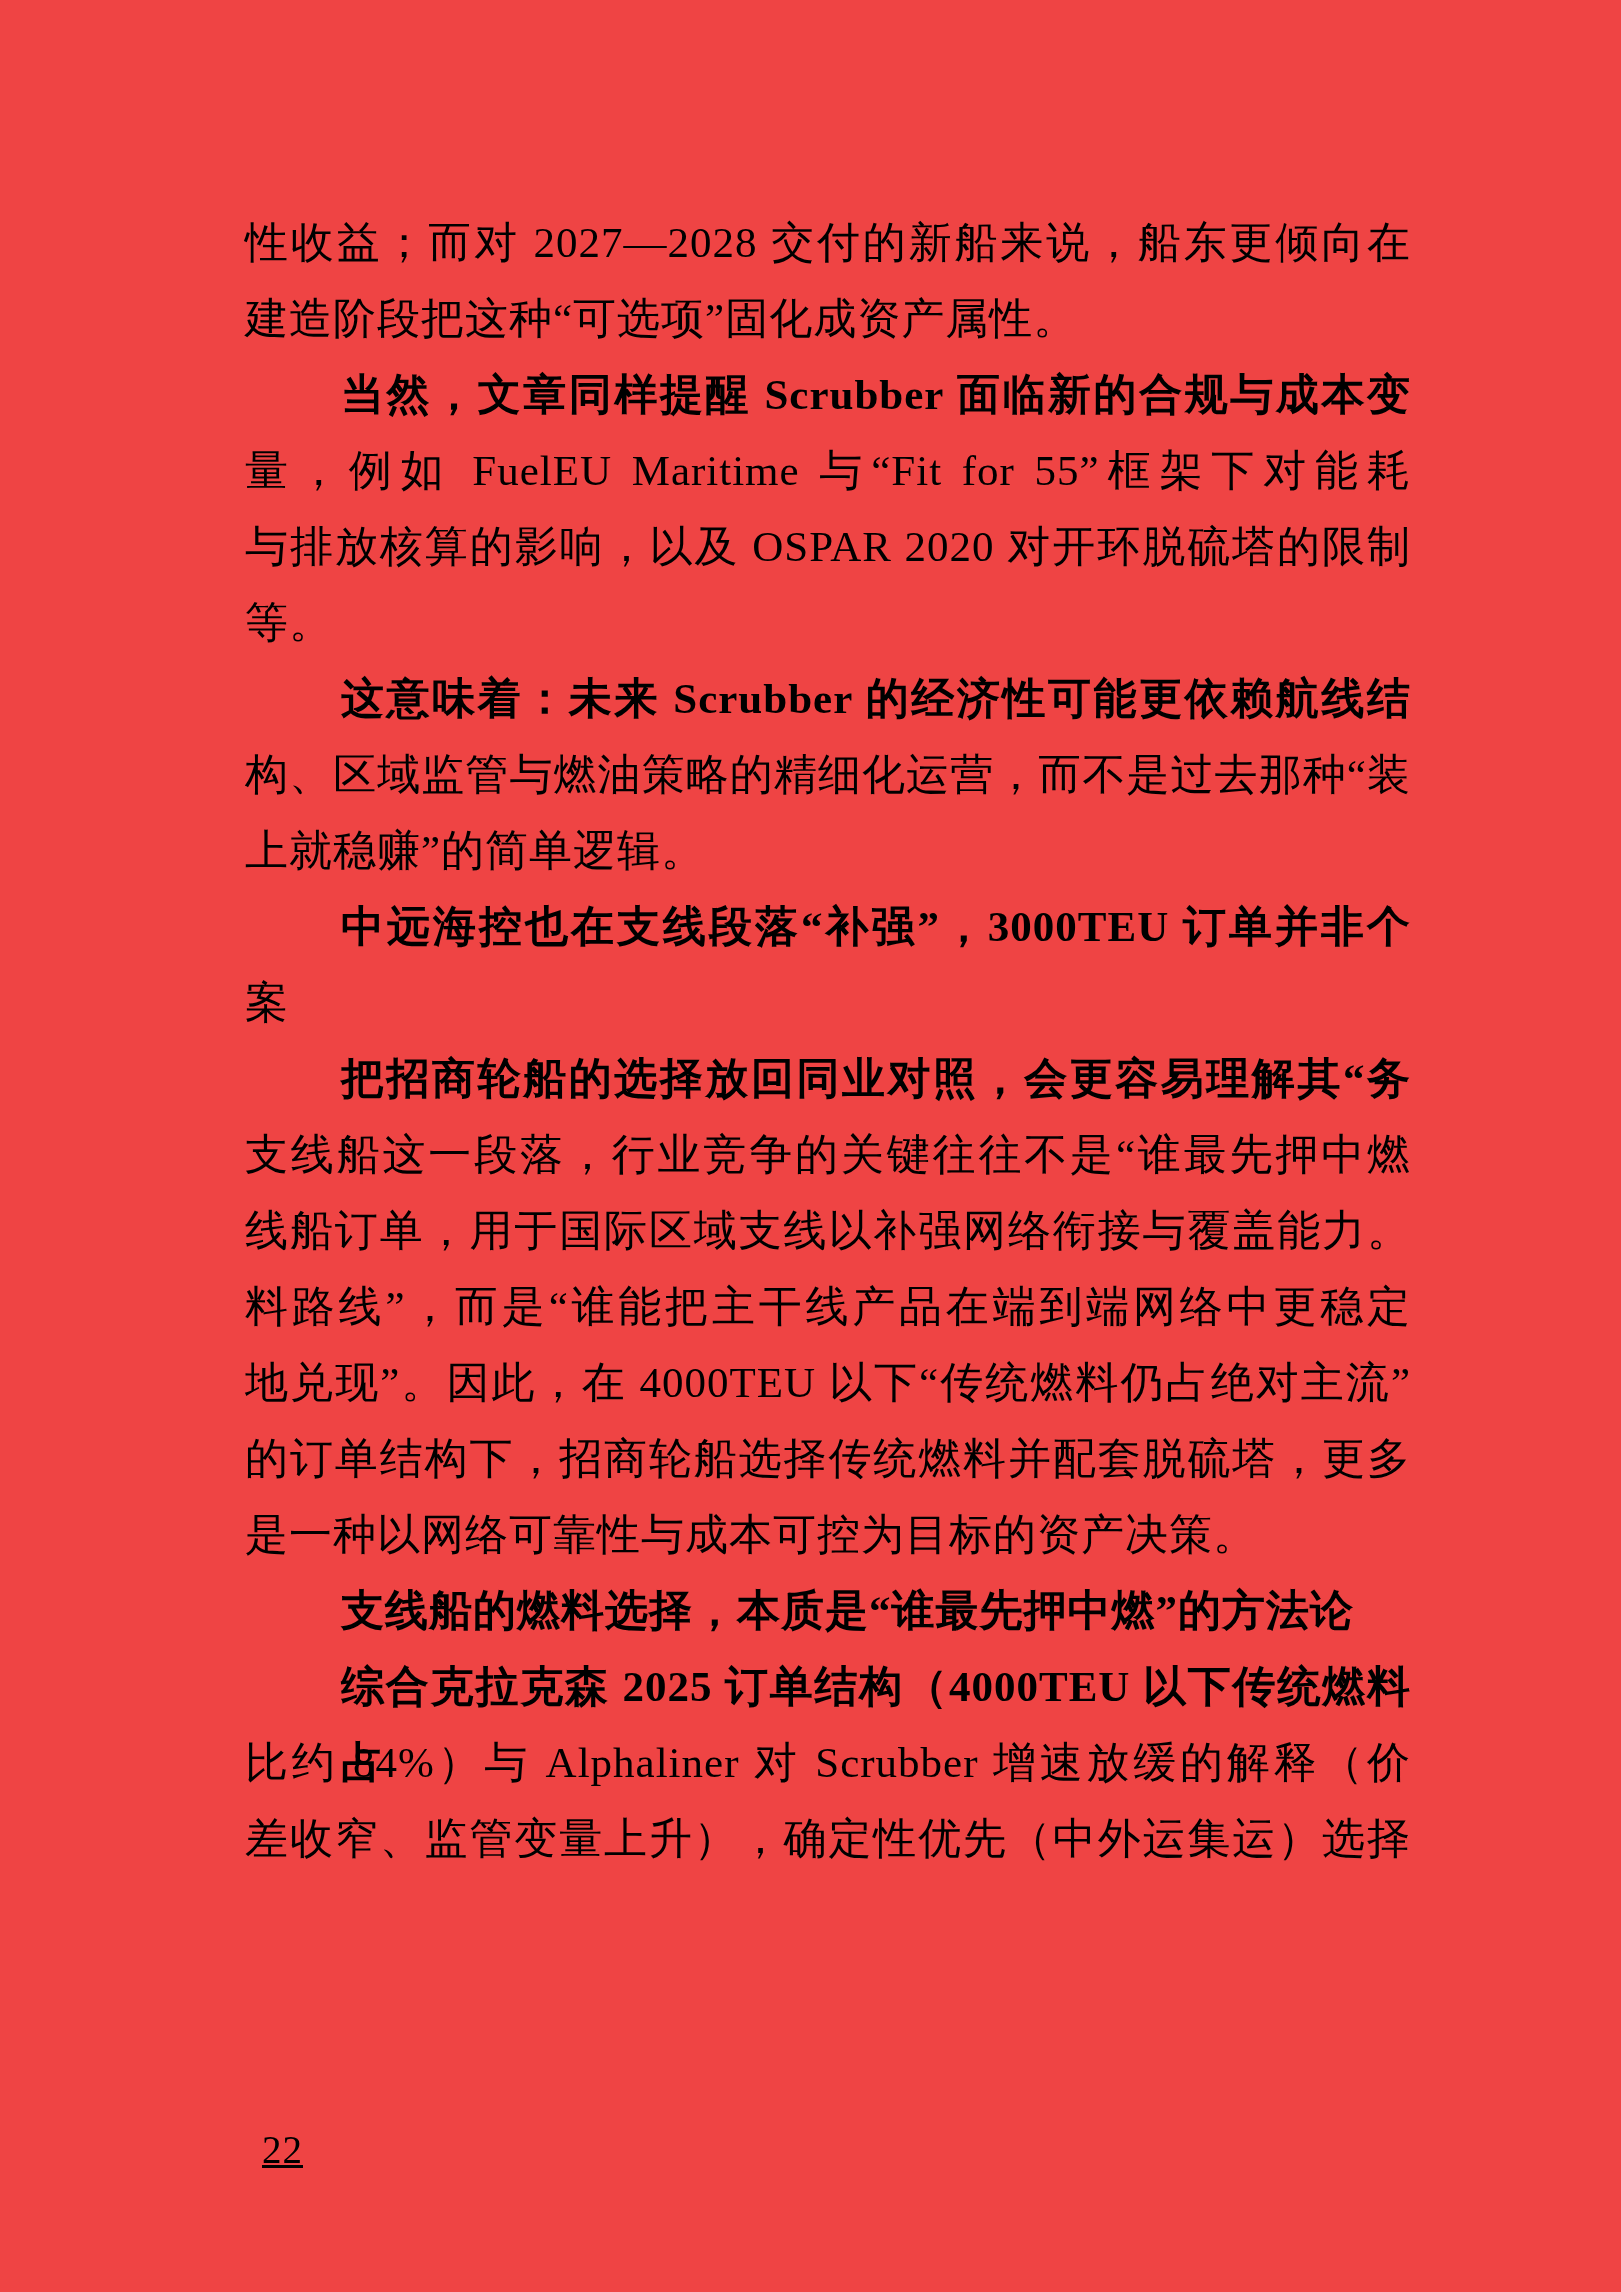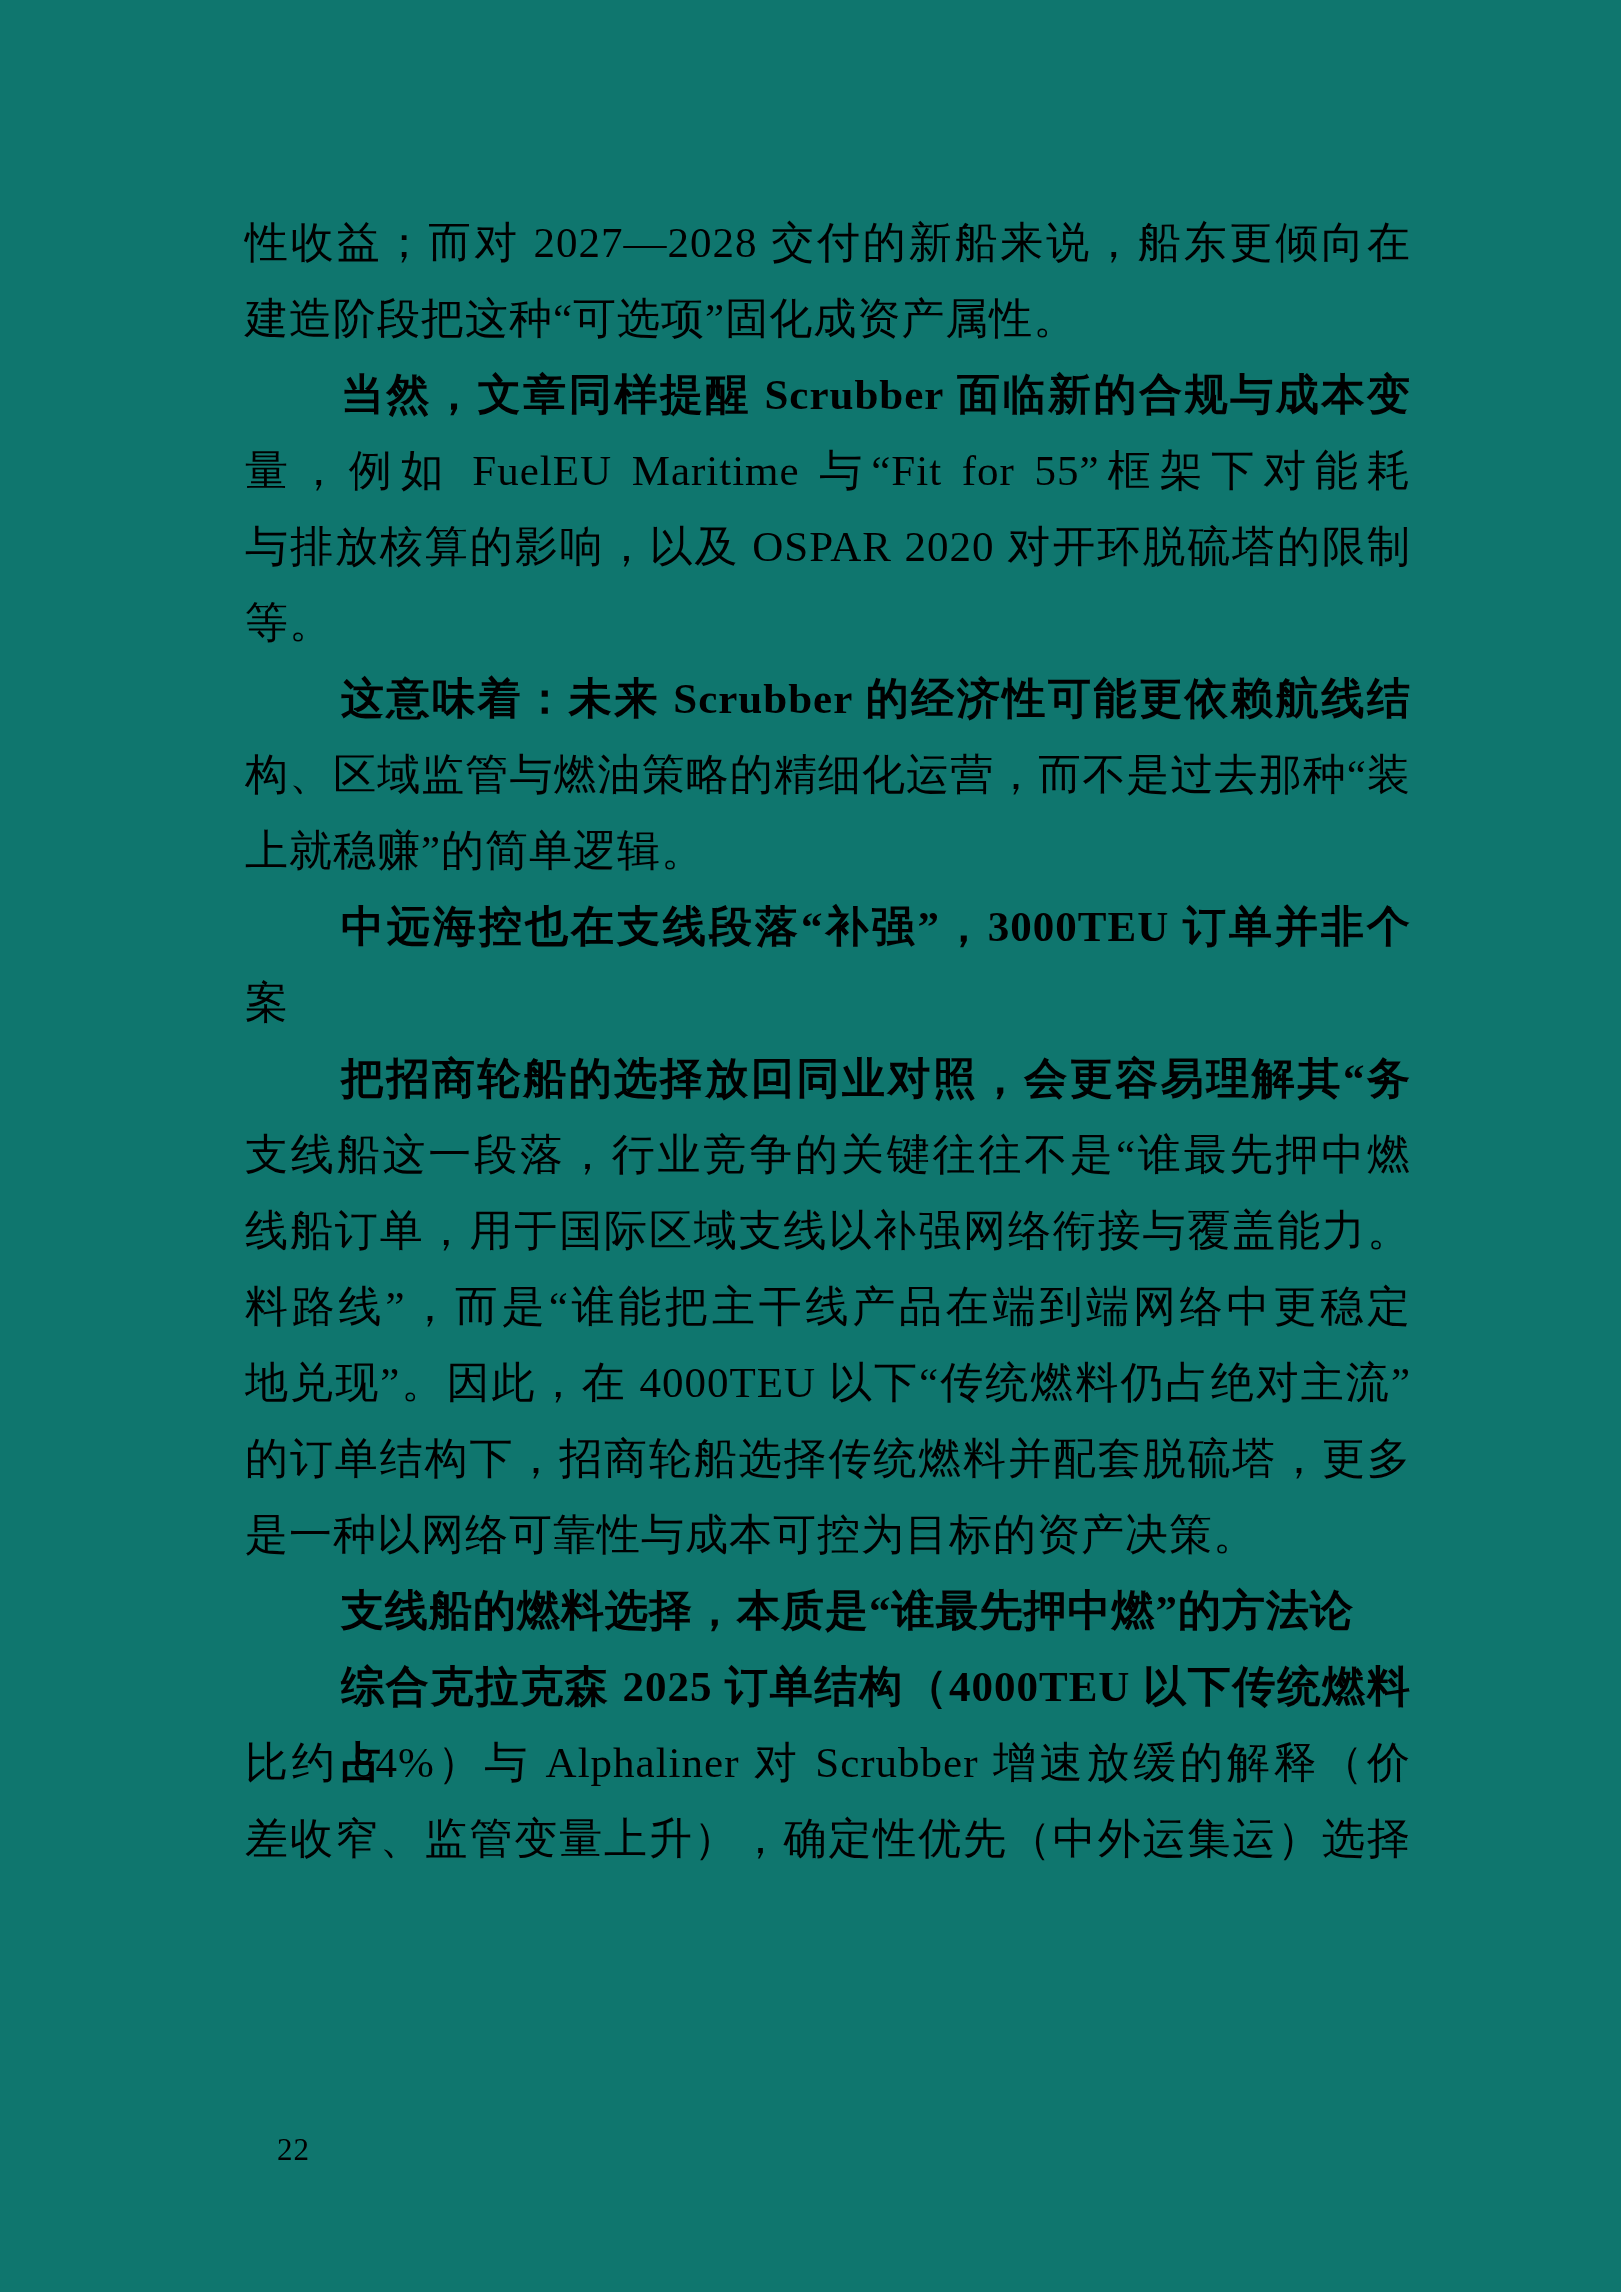--- a/index.html
+++ b/index.html
@@ -4,21 +4,21 @@
 <style>
   html, body {
     margin: 0;
     padding: 0;
     background: #ffffff;
   }
   .page {
     position: relative;
     width: 1621px;
     height: 2293px;
-    background: #0f766e;
+    background: #ef4444;
     color: #000000;
     font-family: "Liberation Serif", "DejaVu Serif", serif;
     overflow: hidden;
   }
   .textblock {
     position: absolute;
     left: 245px;
     top: 205px;
     width: 1166px;
     font-size: 43px;
@@ -33,25 +33,26 @@
   .line.indent {
     padding-left: 96px;
     font-weight: bold;
   }
   .line.full {
     text-align: justify;
     text-align-last: justify;
   }
   .pagenum {
     position: absolute;
-    left: 277px;
+    left: 262px;
     top: 2125px;
-    font-size: 31px;
+    font-size: 39px;
     line-height: 49px;
     letter-spacing: 1px;
+    text-decoration: underline;
   }
 </style>
 </head>
 <body>
 
 <div class="page">
 
   <div class="textblock">
       <div class="line full">性收益；而对 2027—2028 交付的新船来说，船东更倾向在</div>
       <div class="line">建造阶段把这种“可选项”固化成资产属性。</div>

